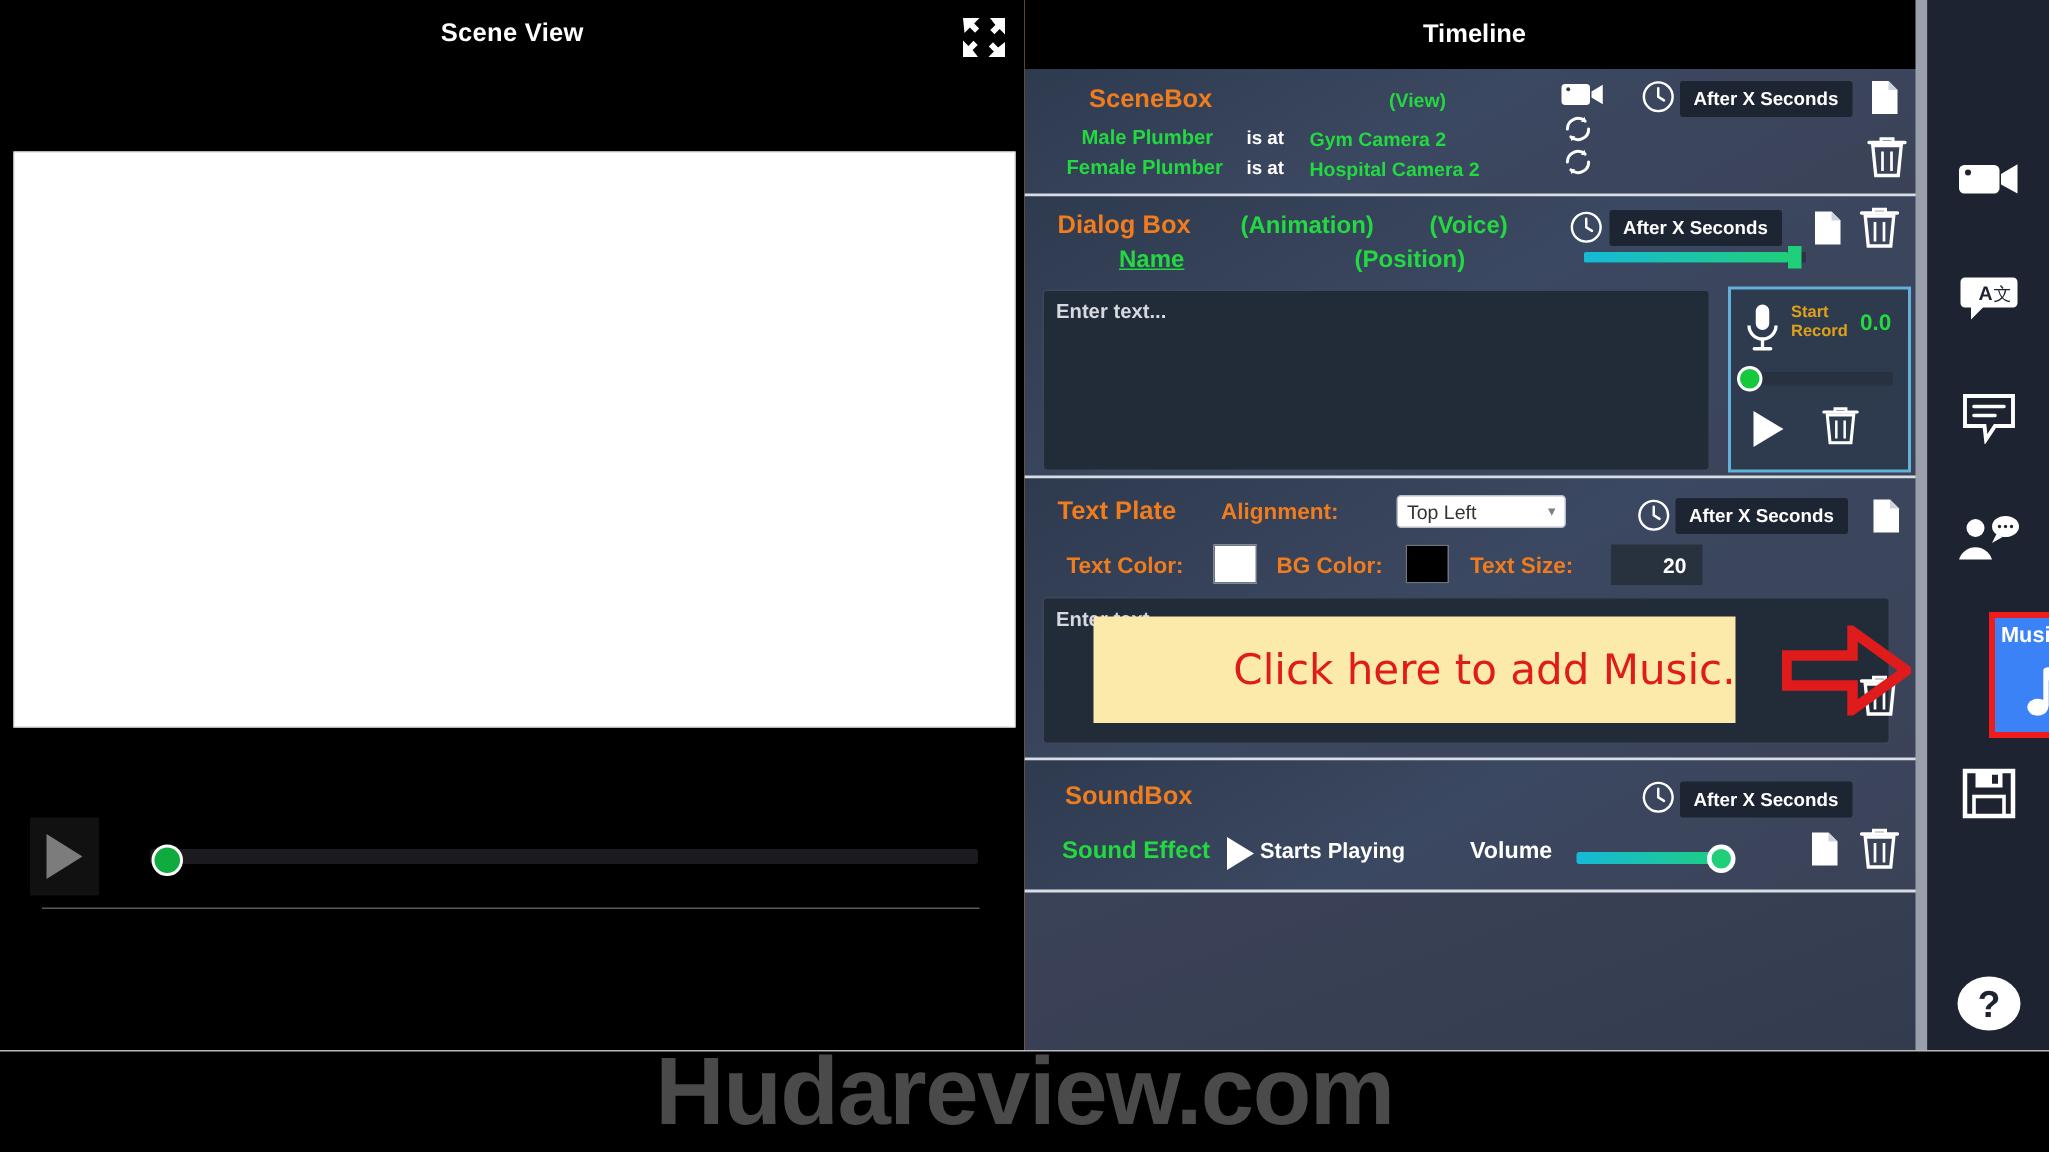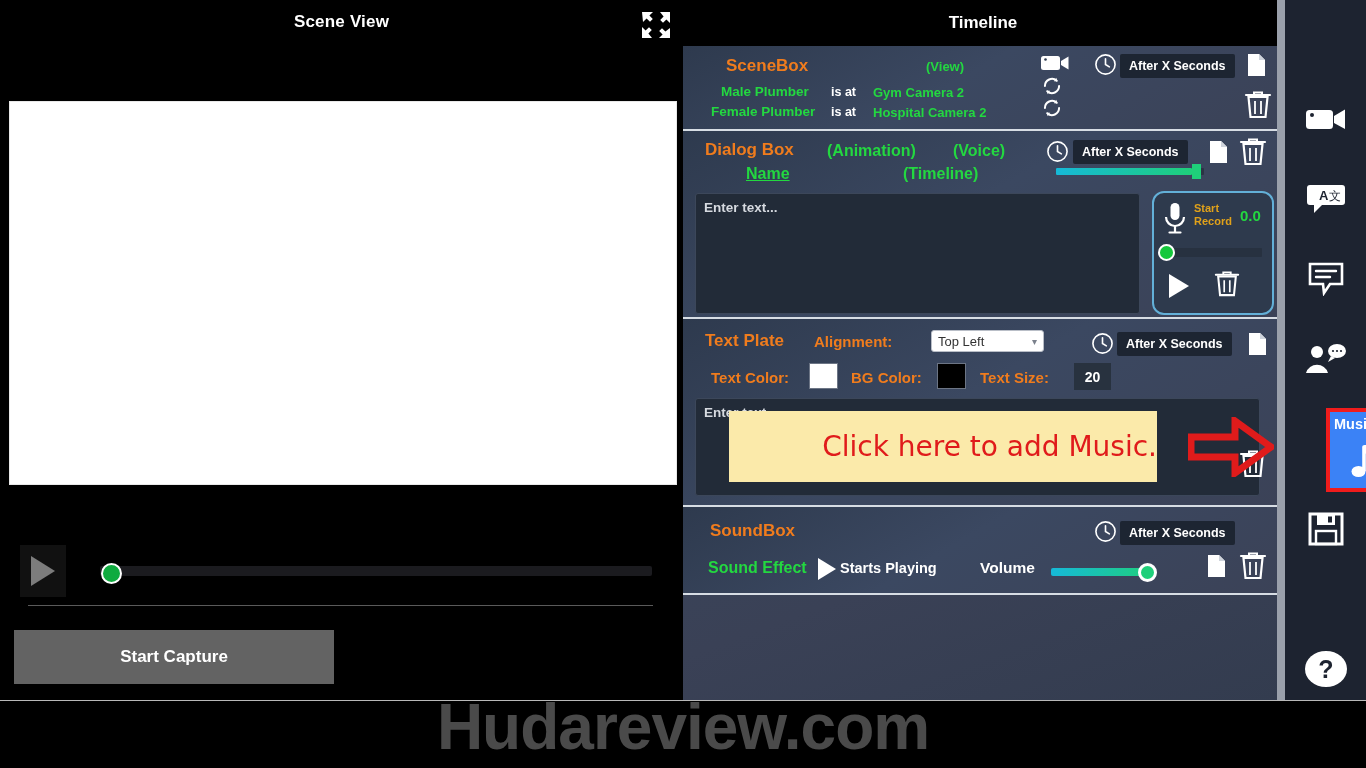--- a/index.html
+++ b/index.html
@@ -45,21 +45,21 @@
   .abs{position:absolute;}
   .chip{background:#1d2532;color:#fff;font-size:12.5px;font-weight:bold;padding:5px 9px;border-radius:2px;white-space:nowrap;cursor:pointer;}
 
   .ico{cursor:pointer;}
 
   
   .slider-track{height:7px;border-radius:1px;background:linear-gradient(90deg,#16b9d8 0%,#1fcf7a 100%);}
 
   .textarea{background:#222b38;border:1px solid #3c475a;border-radius:3px;color:#d6dae0;font-size:13.5px;font-weight:bold;padding:6px 8px;box-sizing:border-box;}
 
-  .rec-box{border:2px solid #63b0d8;border-radius:12px;background:#2e3a4d;}
+  .rec-box{border:2px solid #63b0d8;border-radius:0;background:#2e3a4d;}
 
   .select-box{background:#fff;border:1px solid #b9bec7;border-radius:3px;color:#333;font-size:13px;padding:3px 6px;box-sizing:border-box;display:flex;align-items:center;justify-content:space-between;cursor:pointer;}
   .swatch{border:1px solid #6c7585;box-sizing:border-box;cursor:pointer;}
   .numfield{background:#28323f;color:#fff;font-size:14px;font-weight:bold;display:flex;align-items:center;justify-content:center;cursor:text;}
 
   
   .tl-scrollbar{position:absolute;left:1277px;top:0;width:8px;height:700px;background:#9aa0ab;}
 
   
   .sidebar{position:absolute;left:1285px;top:0;width:81px;height:768px;background:#1d2330;}
@@ -98,23 +98,20 @@
 
     <div class="scene-canvas"></div>
 
     <div class="play-btn">
       <div class="tri-grey"></div>
     </div>
     <div class="seek-track"></div>
     <div class="seek-knob"></div>
     <div class="divider-line"></div>
 
-    <div class="btn-capture">
-      <span>Start Capture</span>
-    </div>
   </div>
 
   <div class="tl-panel">
     <div class="tl-header">
       <div class="tl-title">Timeline</div>
     </div>
     <div class="tl-body">
 
       <div class="sec" style="height:83px;">
         <div class="sec-inner">
@@ -175,21 +172,21 @@
           </div>
         </div>
       </div>
 
       <div class="sec" style="height:186px;">
         <div class="sec-inner">
           <div class="abs lbl-orange" style="left:22px;top:9px;font-size:17px;">Dialog Box</div>
           <div class="abs lbl-green" style="left:63px;top:34px;font-size:16px;text-decoration:underline;">Name</div>
           <div class="abs lbl-green" style="left:144px;top:11px;font-size:16px;">(Animation)</div>
           <div class="abs lbl-green" style="left:270px;top:11px;font-size:16px;">(Voice)</div>
-          <div class="abs lbl-green" style="left:220px;top:34px;font-size:16px;">(Timeline)</div>
+          <div class="abs lbl-green" style="left:220px;top:34px;font-size:16px;">(Position)</div>
 
           <div class="abs ico" style="left:363px;top:9px;">
             <svg width="23" height="23" viewBox="0 0 24 24">
                 <circle cx="12" cy="12" r="10" fill="none" stroke="#fff" stroke-width="1.7"></circle>
                 <path d="M12 6 V12 L16 14.5" fill="none" stroke="#fff" stroke-width="1.7" stroke-linecap="round"></path>
               </svg>
           </div>
           <div class="abs chip" style="left:390px;top:9px;">After X Seconds</div>
 
           <div class="abs" style="left:373px;top:37px;width:148px;height:7px;background:#2b3444;border-radius:1px;">
@@ -253,21 +250,21 @@
           <div class="abs select-box" style="left:248px;top:11px;width:113px;height:22px;">
             <span>Top Left</span>
             <span style="color:#7b818c;font-size:10px;">▾</span>
           </div>
 
           <div class="abs lbl-orange" style="left:28px;top:50px;font-size:15px;">Text Color:</div>
           <div class="abs swatch" style="left:126px;top:44px;width:29px;height:26px;background:#fff;"></div>
           <div class="abs lbl-orange" style="left:168px;top:50px;font-size:15px;">BG Color:</div>
           <div class="abs swatch" style="left:254px;top:44px;width:29px;height:26px;background:#000;"></div>
           <div class="abs lbl-orange" style="left:297px;top:50px;font-size:15px;">Text Size:</div>
-          <div class="abs numfield" style="left:391px;top:44px;width:37px;height:27px;">20</div>
+          <div class="abs numfield" style="left:391px;top:44px;width:37px;height:27px;padding-left:24px;">20</div>
 
           <div class="abs ico" style="left:408px;top:13px;">
             <svg width="23" height="23" viewBox="0 0 24 24">
                 <circle cx="12" cy="12" r="10" fill="none" stroke="#fff" stroke-width="1.7"></circle>
                 <path d="M12 6 V12 L16 14.5" fill="none" stroke="#fff" stroke-width="1.7" stroke-linecap="round"></path>
               </svg>
           </div>
           <div class="abs chip" style="left:434px;top:13px;">After X Seconds</div>
           <div class="abs ico" style="left:563px;top:12px;">
             <svg width="26" height="26" viewBox="0 0 26 26">

